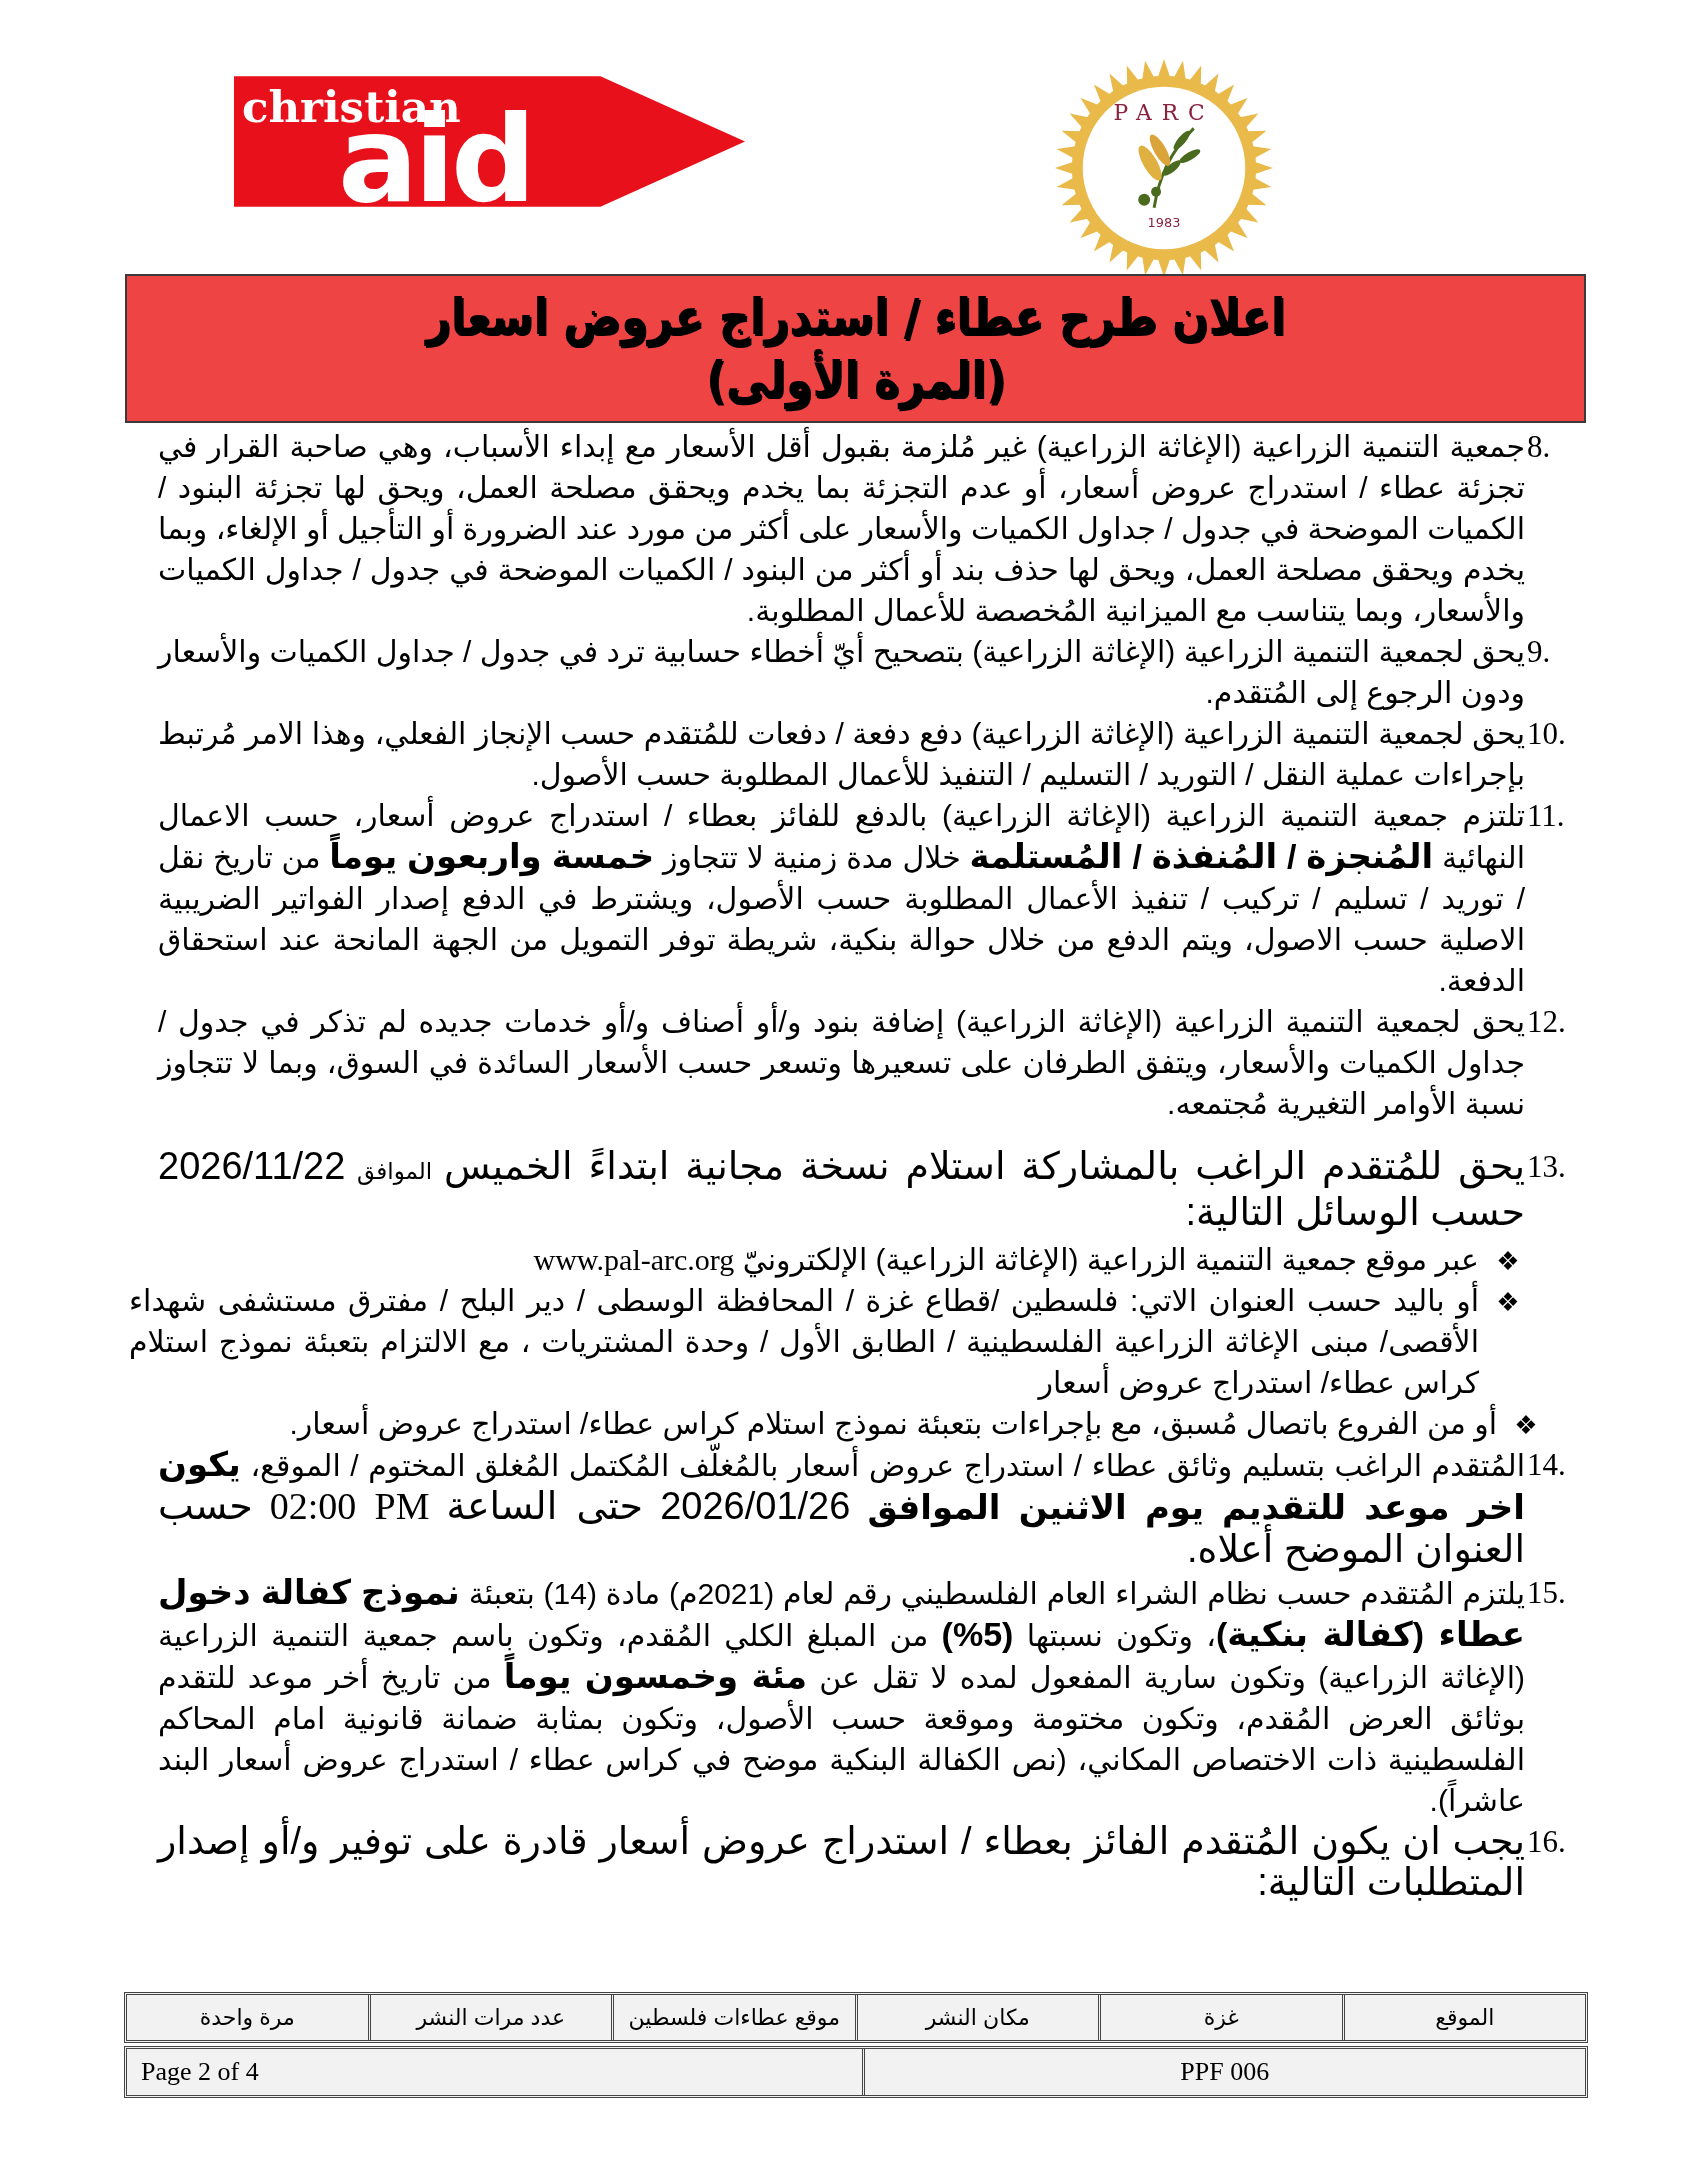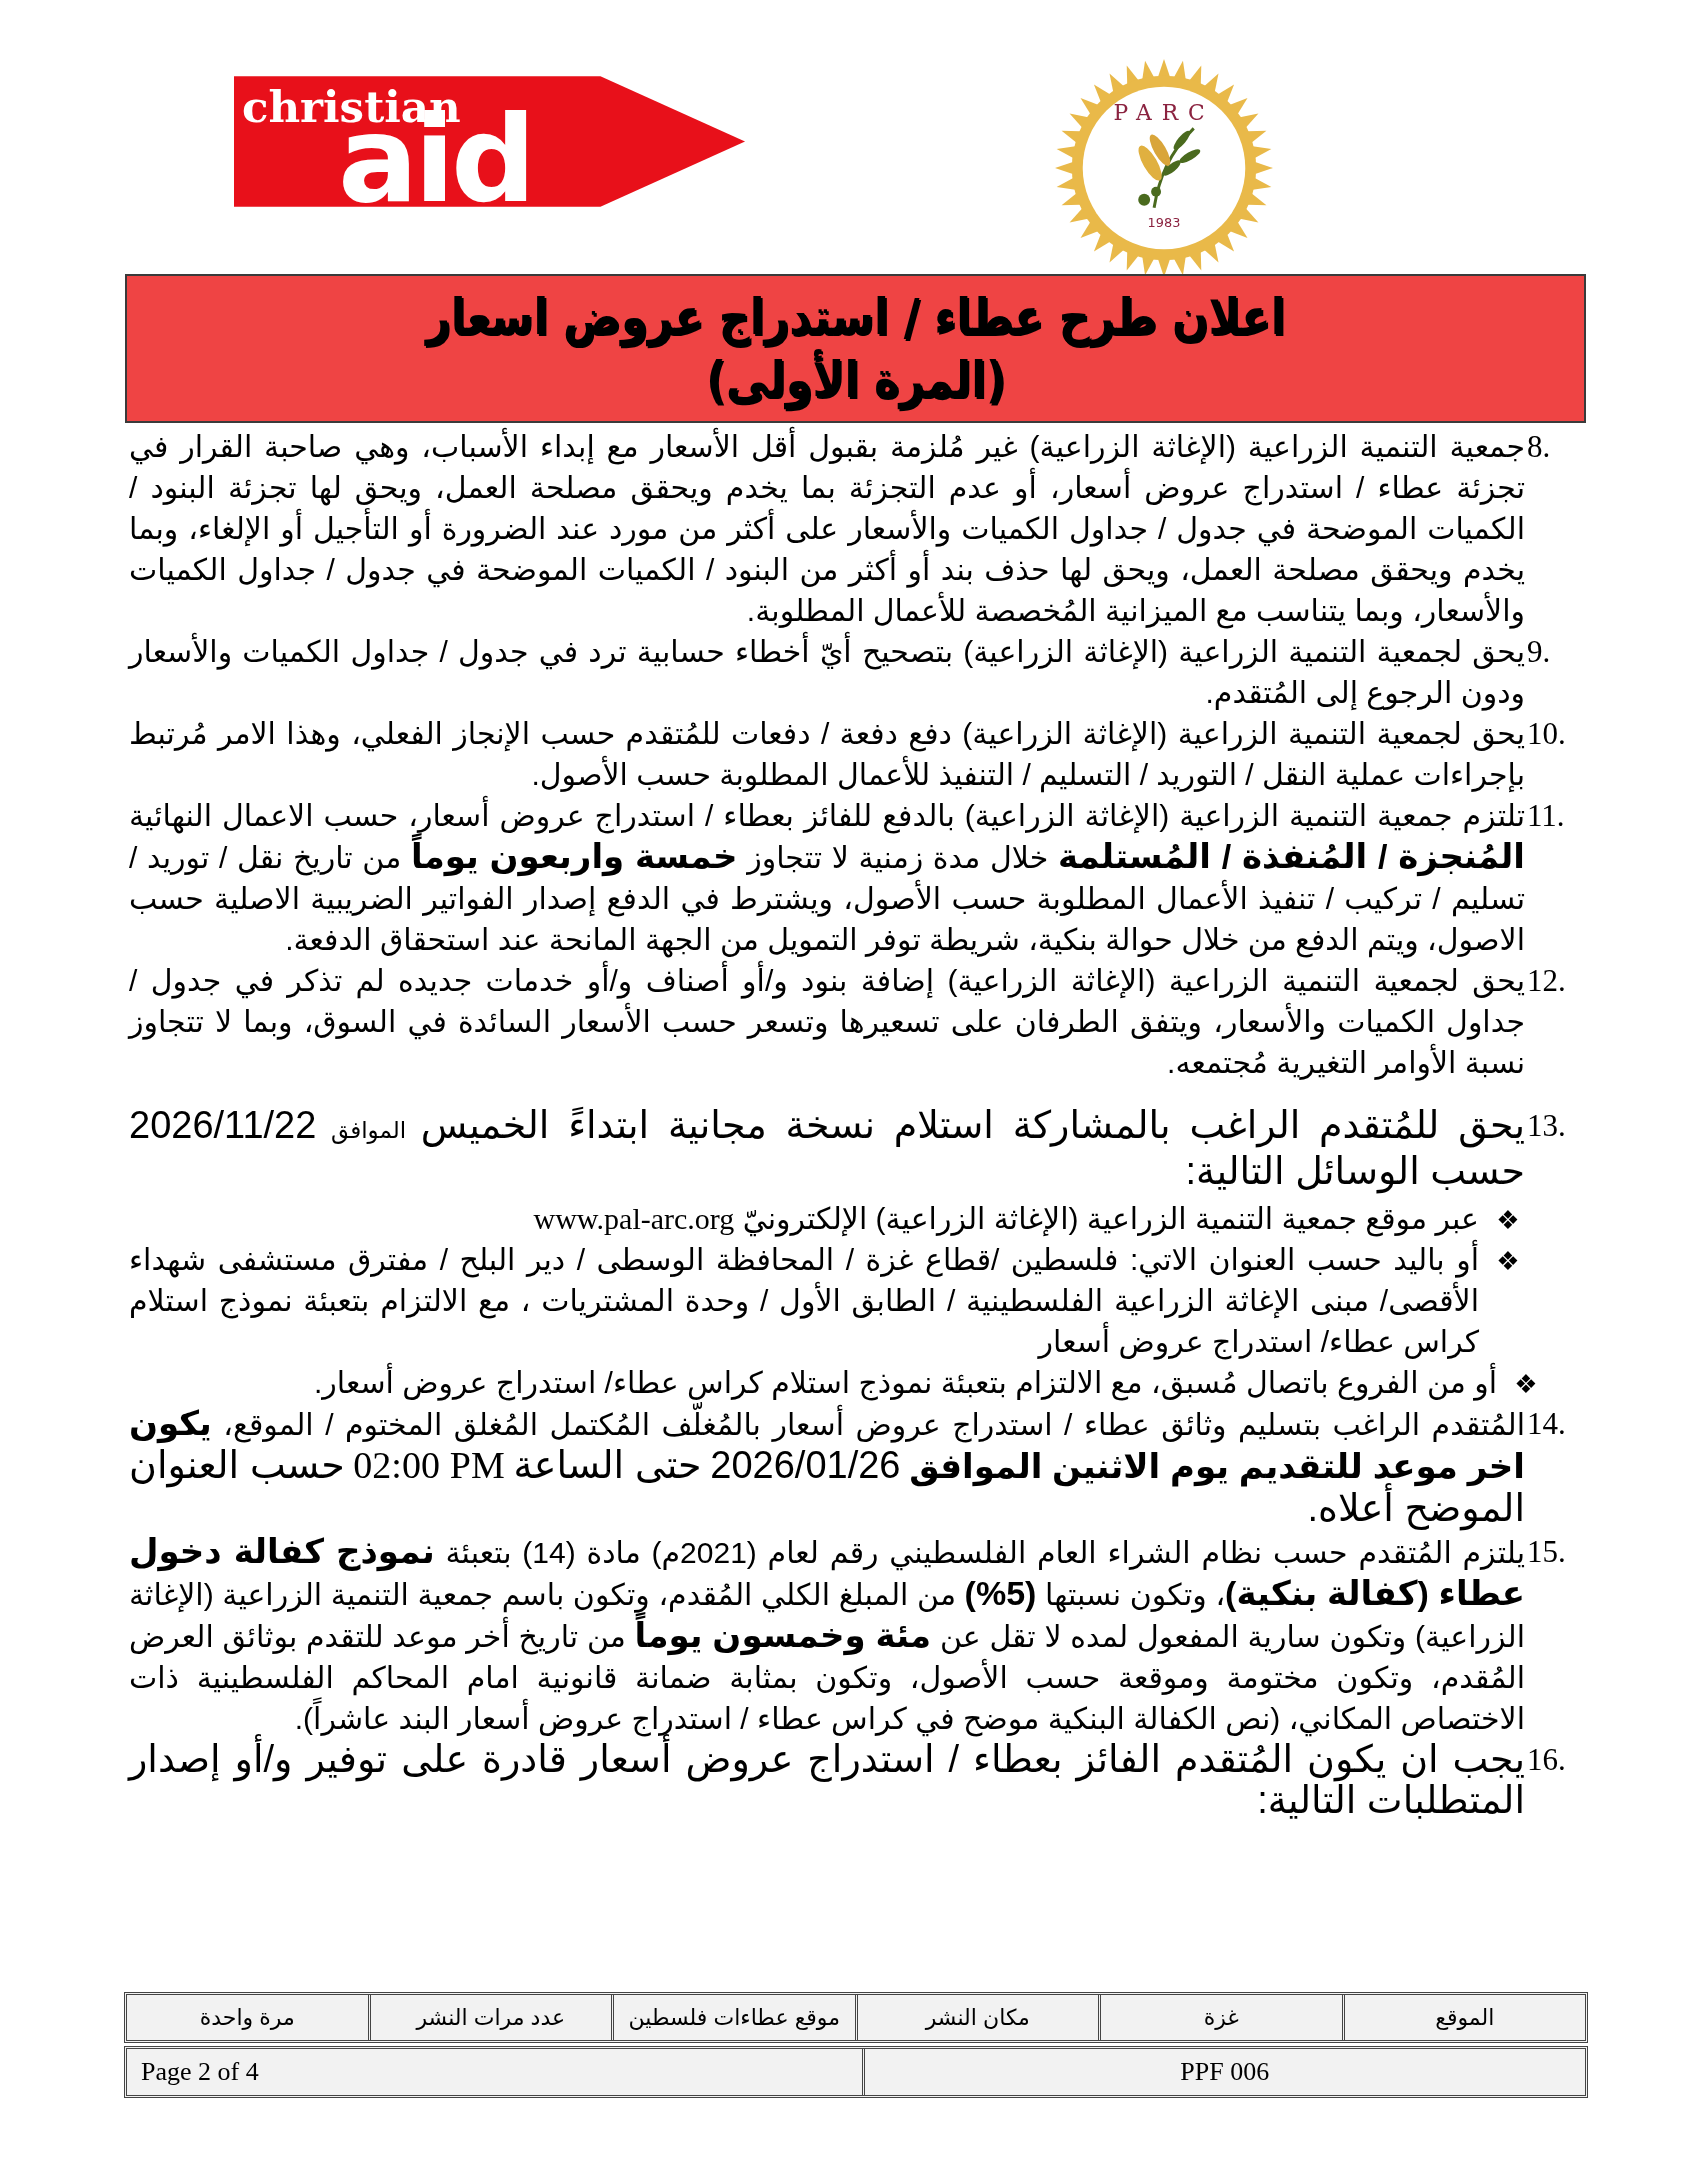--- a/index.html
+++ b/index.html
@@ -33,21 +33,21 @@
     }
     .item {
       position: relative; padding-right: 0; margin: 0;
       font-size: 30px; line-height: 41px;
     }
     .item .num {
       position: absolute; right: -61px; top: 0;
       font-family: "Liberation Serif", serif; font-size: 31px;
       direction: ltr; width: 59px; text-align: left;
     }
-    .item .text { display: block; transform-origin: right top; }
+    .item .text { display: block; transform-origin: right top; margin-left: 29px; }
     .item p { margin: 0; }
     .big-bold { font-weight: bold; font-size: 34px; }
     .huge-bold { font-weight: normal; font-size: 38px; }
     .small-normal { font-weight: normal; font-size: 23px; }
     .ltr { direction: ltr; unicode-bidi: embed; font-family: "Liberation Serif", serif; }
     .gap13 { margin-top: 22px; }
     .bullets { list-style: none; margin: 4px 0 0 0; padding: 0; }
     .bullets li {
       position: relative; padding-right: 46px; font-size: 30px; line-height: 41px;
     }
@@ -179,21 +179,21 @@
         <span class="bullet-icon">❖</span>
         <span>عبر موقع جمعية التنمية الزراعية (الإغاثة الزراعية) الإلكترونيّ</span>
         <span class="ltr">www.pal-arc.org</span>
       </li>
       <li>
         <span class="bullet-icon">❖</span>
         <span>أو باليد حسب العنوان الاتي: فلسطين /قطاع غزة / المحافظة الوسطى / دير البلح / مفترق مستشفى شهداء الأقصى/ مبنى الإغاثة الزراعية الفلسطينية / الطابق الأول / وحدة المشتريات ، مع الالتزام بتعبئة نموذج استلام كراس عطاء/ استدراج عروض أسعار</span>
       </li>
       <li class="outdent">
         <span class="bullet-icon">❖</span>
-        <span>أو من الفروع باتصال مُسبق، مع الالتزام بتعبئة نموذج استلام كراس عطاء/ استدراج عروض أسعار.</span>
+        <span>أو من الفروع باتصال مُسبق، مع بإجراءات بتعبئة نموذج استلام كراس عطاء/ استدراج عروض أسعار.</span>
       </li>
     </ul>
   </div>
 
   <div class="item">
     <span class="num">14.</span>
     <p class="text"><span>المُتقدم الراغب بتسليم وثائق عطاء / استدراج عروض أسعار بالمُغلّف المُكتمل المُغلق المختوم / الموقع، </span><span class="big-bold">يكون اخر موعد للتقديم يوم الاثنين الموافق</span> <span class="huge-bold">2026/01/26</span> <span class="huge-bold">حتى الساعة</span> <span class="huge-bold ltr">02:00 PM</span> <span class="huge-bold">حسب العنوان الموضح أعلاه.</span></p>
   </div>
 
   <div class="item">

